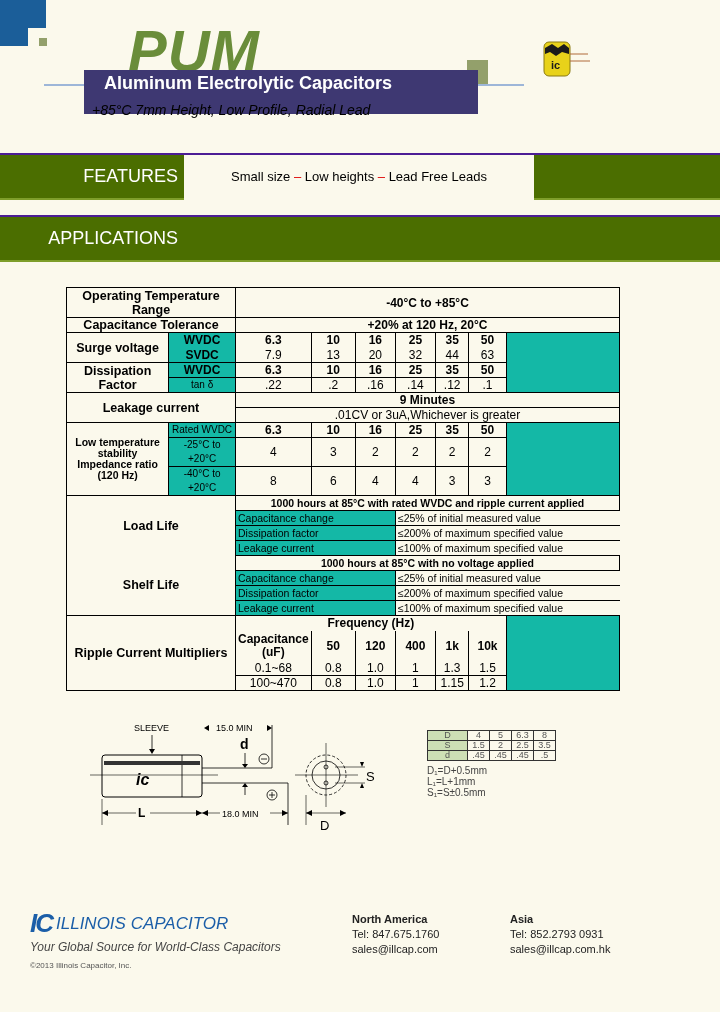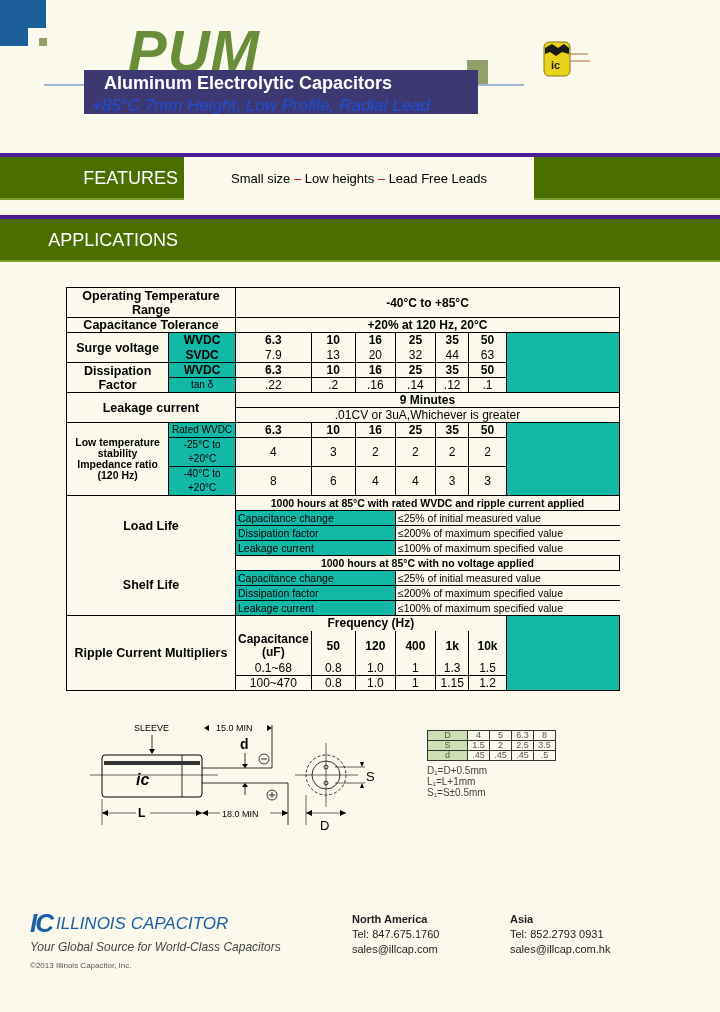--- a/index.html
+++ b/index.html
@@ -7,25 +7,25 @@
   body { position: relative; font-family: "Liberation Sans", sans-serif; color: #000; }
 
   .corner-block { position: absolute; left: 0; top: 0; width: 46px; height: 46px; background: #1b5e99; }
   .corner-notch { position: absolute; left: 28px; top: 28px; width: 18px; height: 18px; background: #fbf9ec; }
   .corner-sq { position: absolute; left: 39px; top: 38px; width: 8px; height: 8px; background: #93a06b; }
 
   .title-pum { position: absolute; left: 128px; top: 22px; font-family: "Liberation Sans", sans-serif; font-weight: bold; font-style: italic; font-size: 58px; color: #6a8d3a; letter-spacing: 1px; line-height: 58px; }
   .title-rule { position: absolute; left: 44px; top: 84px; width: 480px; height: 2px; background: #9db6d8; }
   .title-bar { position: absolute; left: 84px; top: 70px; width: 394px; height: 44px; background: #3e3872; color: #fff; font-weight: bold; font-size: 18px; line-height: 26px; padding-left: 20px; }
   .title-green-sq { position: absolute; left: 467px; top: 60px; width: 21px; height: 24px; background: #93a06b; }
-  .subtitle { position: absolute; left: 92px; top: 96px; font-style: italic; font-size: 17px; color: #1d4ed8; }
+  .subtitle { position: absolute; left: 92px; top: 102px; font-style: italic; font-size: 14px; color: #000000; }
 
   .cap-img { position: absolute; left: 542px; top: 36px; width: 48px; height: 46px; }
 
-  .band { position: absolute; left: 0; width: 720px; height: 47px; background: #4b6e00; border-top: 4px solid #4c1d95; border-bottom: 2px solid #7e9e2a; }
+  .band { position: absolute; left: 0; width: 720px; height: 47px; background: #4b6e00; border-top: 2px solid #4c1d95; border-bottom: 2px solid #7e9e2a; }
   .band-label { position: absolute; left: 0; top: 0; width: 184px; height: 43px; text-align: right; padding-right: 6px; color: #fff; font-size: 18px; line-height: 43px; }
   .band-body { position: absolute; left: 184px; top: 0; width: 350px; height: 59px; background: #fbf9ec; text-align: center; font-size: 13px; line-height: 43px; }
   .dash { color: #d00; }
 
   .spec { position: absolute; left: 66px; top: 287px; width: 554px; border-collapse: collapse; font-size: 12px; }
   .spec td { border: 1px solid #000; padding: 0 2px; text-align: center; vertical-align: middle; height: 15px; line-height: 14px; }
   .spec .b { font-weight: bold; }
   .spec .g { background: #14b8a6; }
   .spec .lbl { font-weight: bold; font-size: 12.5px; }
   .spec .small { font-size: 10px; }

